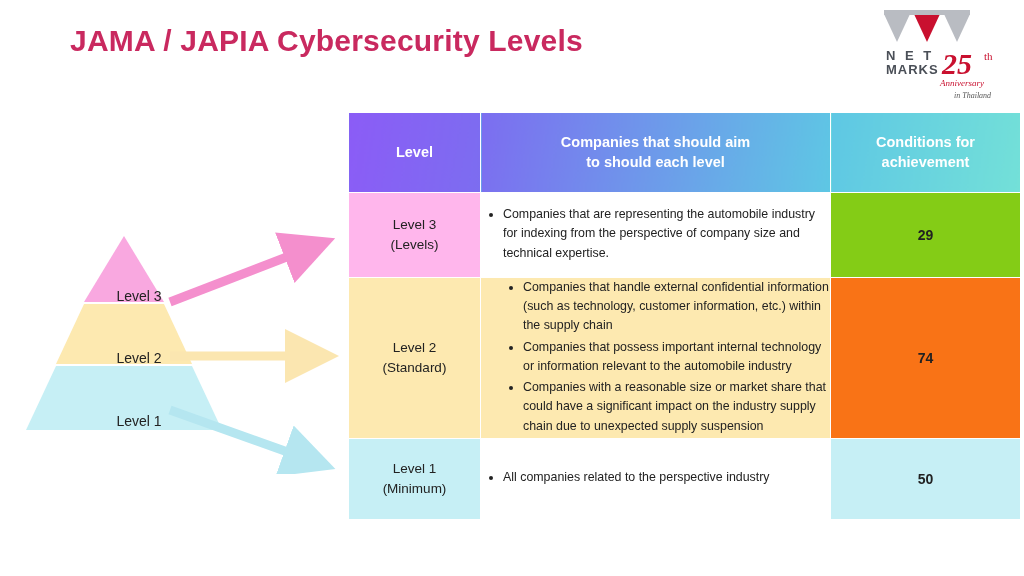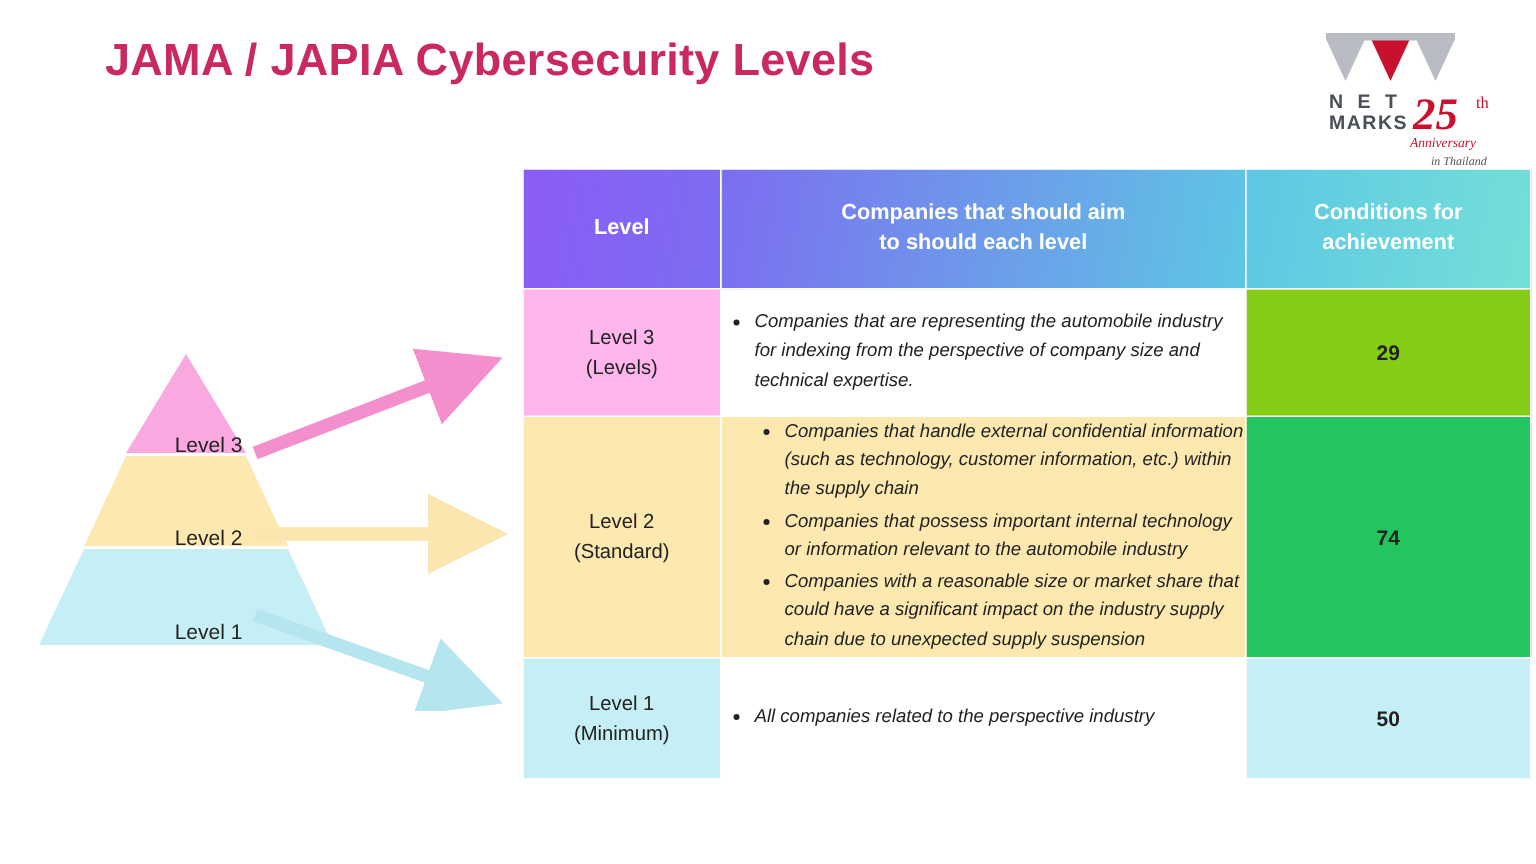--- a/index.html
+++ b/index.html
@@ -26,21 +26,21 @@
     font-weight: bold;
     color: #c9295f;
     letter-spacing: 0.2px;
     margin-left: 40px;
   }
 
   
   .logo {
     position: absolute;
     right: 16px;
-    top: 20px;
+    top: 8px;
     width: 128px;
     height: 98px;
   }
   .logo svg { display: block; }
 
   
   .pyramid {
     position: absolute;
     left: 14px;
     top: 236px;
@@ -106,36 +106,36 @@
   .desc-cell {
     font-size: 12.4px;
     color: #222;
     line-height: 1.55;
     padding: 10px 14px 10px 4px;
   }
   .desc-cell ul {
     margin: 0;
     padding-left: 22px;
   }
-  .desc-cell li { margin: 0 0 2px 0; font-style: italic; }
+  .desc-cell li { margin: 0 0 2px 0; }
   .cond-cell {
     text-align: center;
     font-size: 14px;
     font-weight: bold;
     color: #222;
   }
 
   .row-pink td   { background: #fcaaea; }
   .row-pink .c1  { background: #ffb6ec; }
   .row-pink .c2  { background: #ffffff; }
   .row-pink .c3  { background: #84cc16; }
 
   .row-yellow .c1 { background: #fde9b0; }
   .row-yellow .c2 { background: #fde9b0; padding-left: 20px; }
-  .row-yellow .c3 { background: #22c55e; margin-top: 48px; }
+  .row-yellow .c3 { background: #f97316; margin-top: 48px; }
 
   .row-cyan .c1 { background: #c6eff5; }
   .row-cyan .c2 { background: #ffffff; }
   .row-cyan .c3 { background: #c6eff5; }
 
   .r1 { height: 85px; }
   .r2 { height: 148px; }
   .r3 { height: 81px; }
 </style>
 </head>

